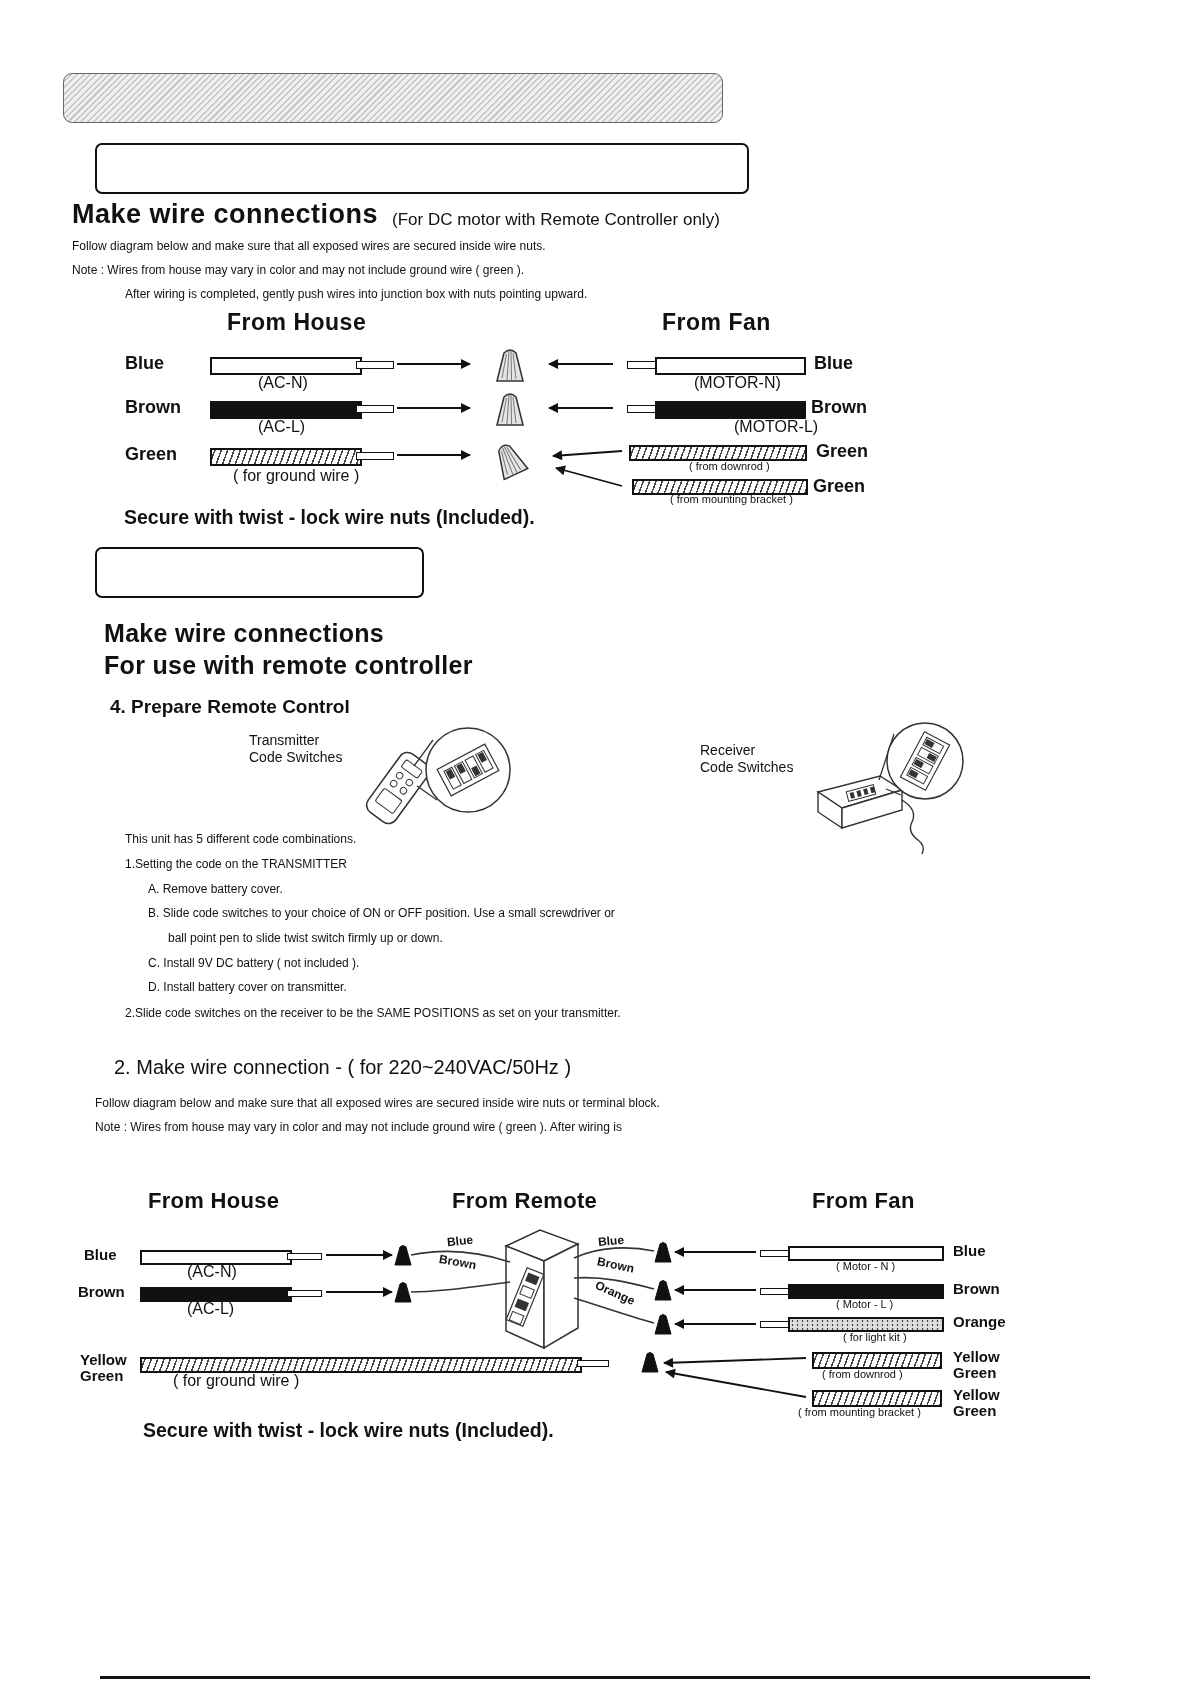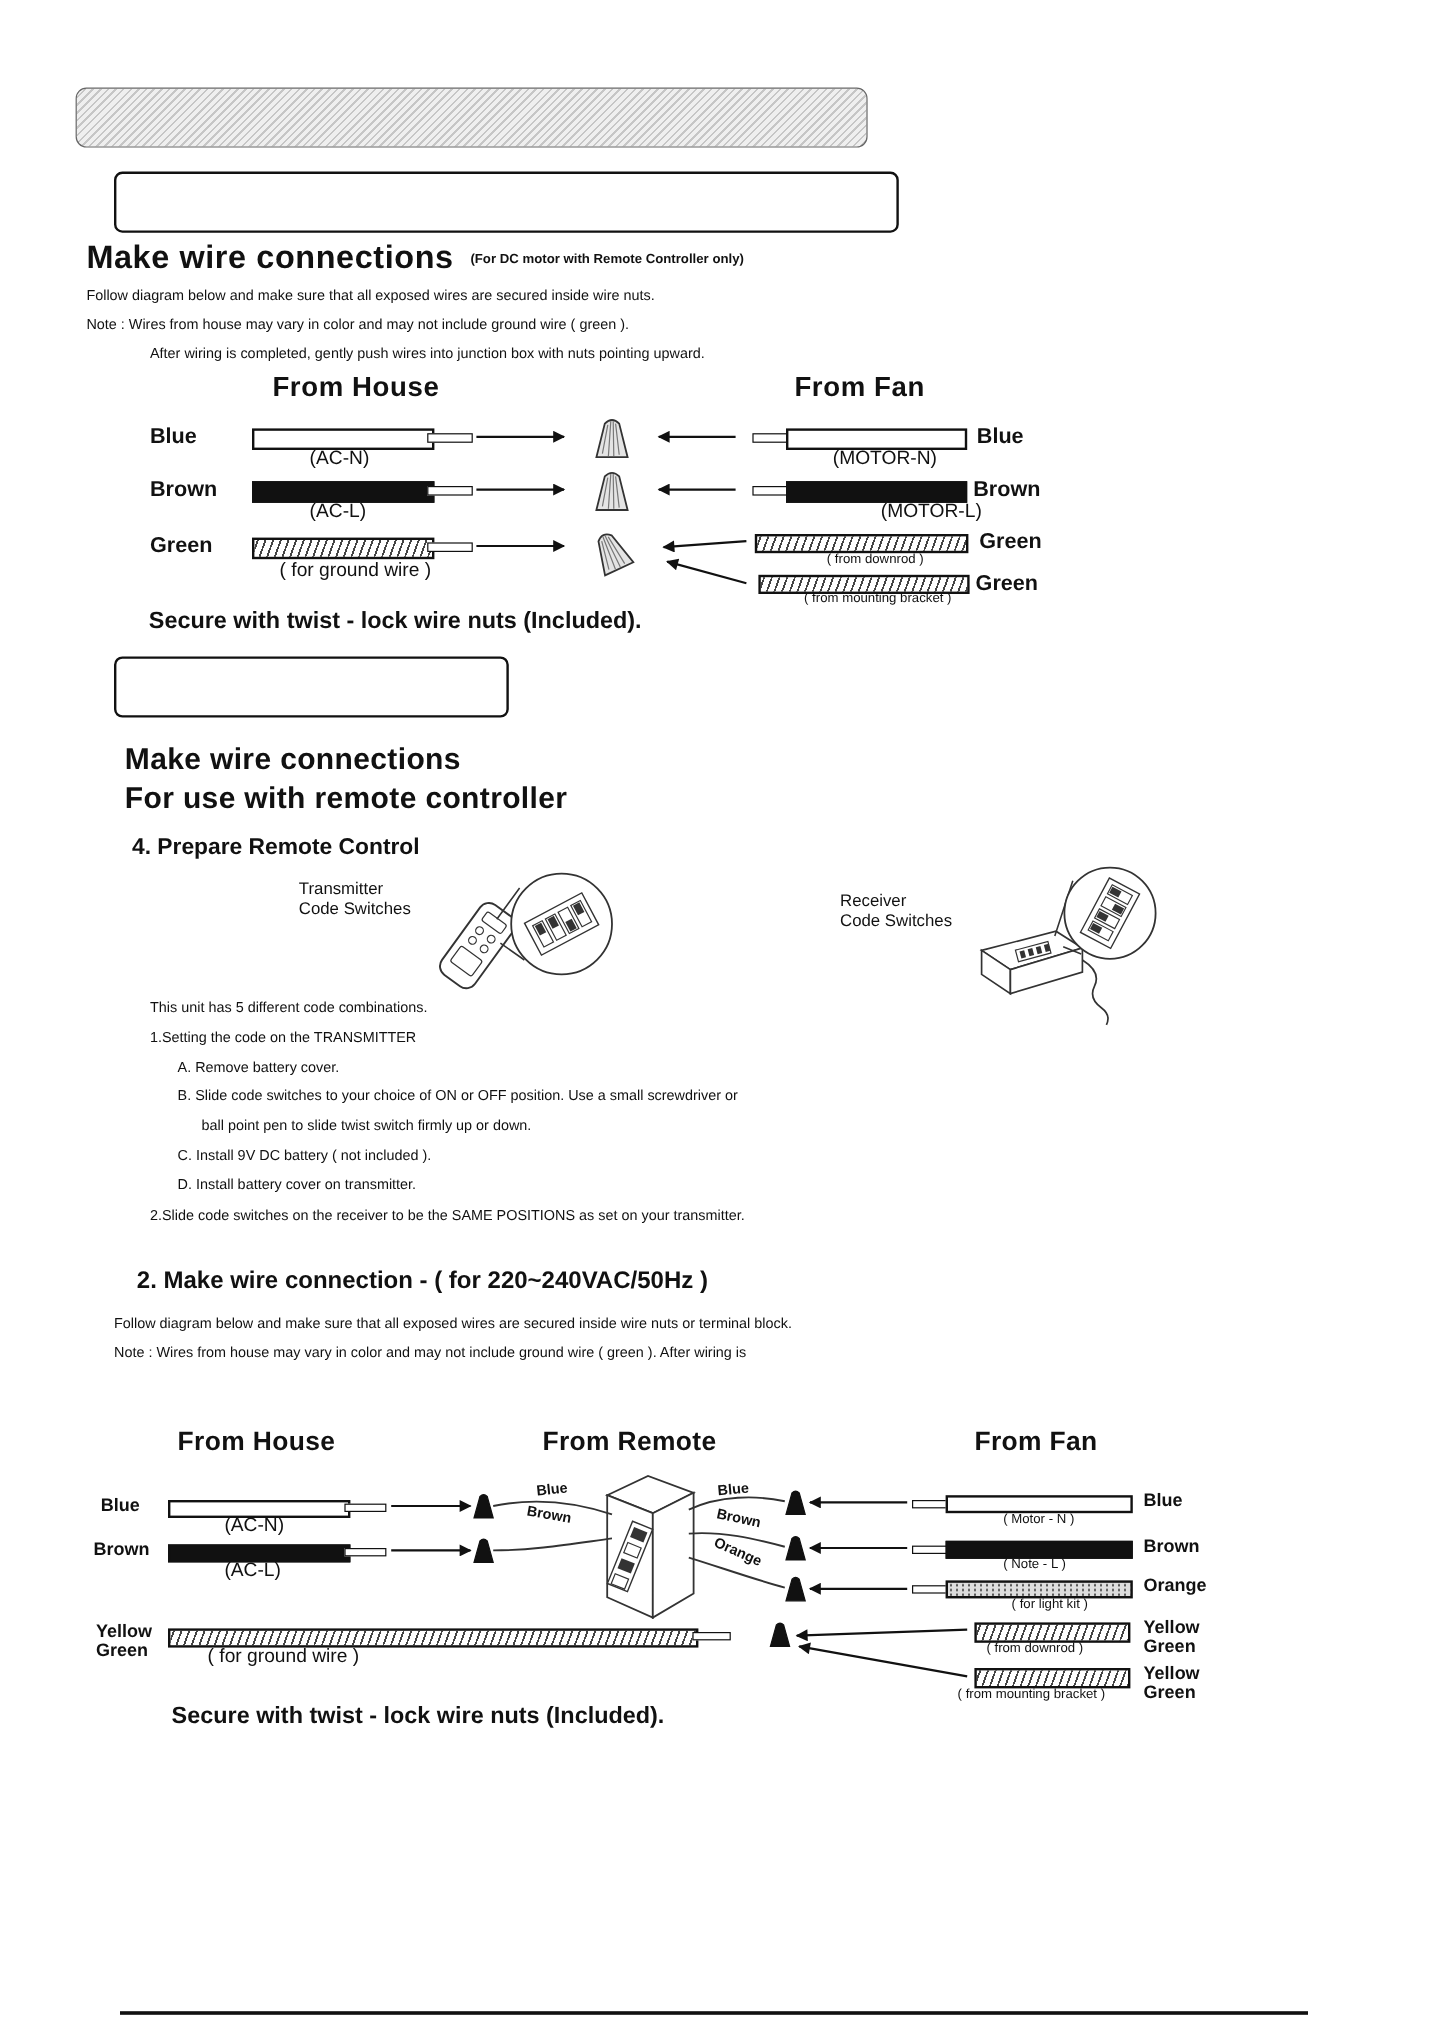--- a/index.html
+++ b/index.html
@@ -2,24 +2,24 @@
 <html><head>
 <meta charset="utf-8">
 <style>
   html,body{margin:0;padding:0;background:#fff}
   .page{position:relative;width:1191px;height:1685px;font-family:"Liberation Sans",sans-serif;color:#111;background:#fff;overflow:hidden}
   .abs{position:absolute;white-space:nowrap}
   .masthead{position:absolute;left:63px;top:73px;width:658px;height:48px;border:1px solid #666;border-radius:9px;
     background:repeating-linear-gradient(135deg,#c6c6c6 0 1.5px,#efefef 1.5px 4.5px)}
   .emptybox{position:absolute;border:2px solid #111;border-radius:7px;background:#fff}
   .h1{font-size:27px;font-weight:bold;letter-spacing:.5px}
-  .h1n{font-size:11px;font-weight:bold}
+  .h1n{font-size:17px;font-weight:normal}
   .h2{font-size:25px;font-weight:bold;letter-spacing:.3px}
   .h3{font-size:19px;font-weight:bold}
-  .h3b{font-size:20px;font-weight:bold}
+  .h3b{font-size:20px;font-weight:normal}
   .bodytext{font-size:12px}
   .colhead{font-size:23px;font-weight:bold;letter-spacing:.5px}
   .colhead2{font-size:22px;font-weight:bold;letter-spacing:.3px}
   .wlabel{font-size:18px;font-weight:bold}
   .wlabel2{font-size:15px;font-weight:bold}
   .sub{font-size:16px}
   .sub2{font-size:11px}
   .small{font-size:14px}
   .secure{font-size:19.5px;font-weight:bold}
   .tilt{font-size:12px;font-weight:bold}
@@ -242,21 +242,21 @@
   <div class="abs tilt" style="left:597px;top:1258px;transform:rotate(12deg)">Brown</div>
   <div class="abs tilt" style="left:594px;top:1286px;transform:rotate(24deg)">Orange</div>
 
   <div class="tip" style="left:760px;top:1250px;width:28px;height:5px"></div>
   <div class="wire" style="left:788px;top:1246px;width:152px;height:11px"></div>
   <div class="abs sub2" style="left:836px;top:1260px">( Motor - N )</div>
   <div class="abs wlabel2" style="left:953px;top:1242px">Blue</div>
 
   <div class="tip" style="left:760px;top:1288px;width:28px;height:5px"></div>
   <div class="wire fill" style="left:788px;top:1284px;width:152px;height:11px"></div>
-  <div class="abs sub2" style="left:836px;top:1298px">( Note - L )</div>
+  <div class="abs sub2" style="left:836px;top:1298px">( Motor - L )</div>
   <div class="abs wlabel2" style="left:953px;top:1280px">Brown</div>
 
   <div class="tip" style="left:760px;top:1321px;width:28px;height:5px"></div>
   <div class="wire stipple" style="left:788px;top:1317px;width:152px;height:11px"></div>
   <div class="abs sub2" style="left:843px;top:1331px">( for light kit )</div>
   <div class="abs wlabel2" style="left:953px;top:1313px">Orange</div>
 
   <div class="wire hatch" style="left:812px;top:1352px;width:126px;height:13px"></div>
   <div class="abs sub2" style="left:822px;top:1368px">( from downrod )</div>
   <div class="abs wlabel2" style="left:953px;top:1348px">Yellow</div>

